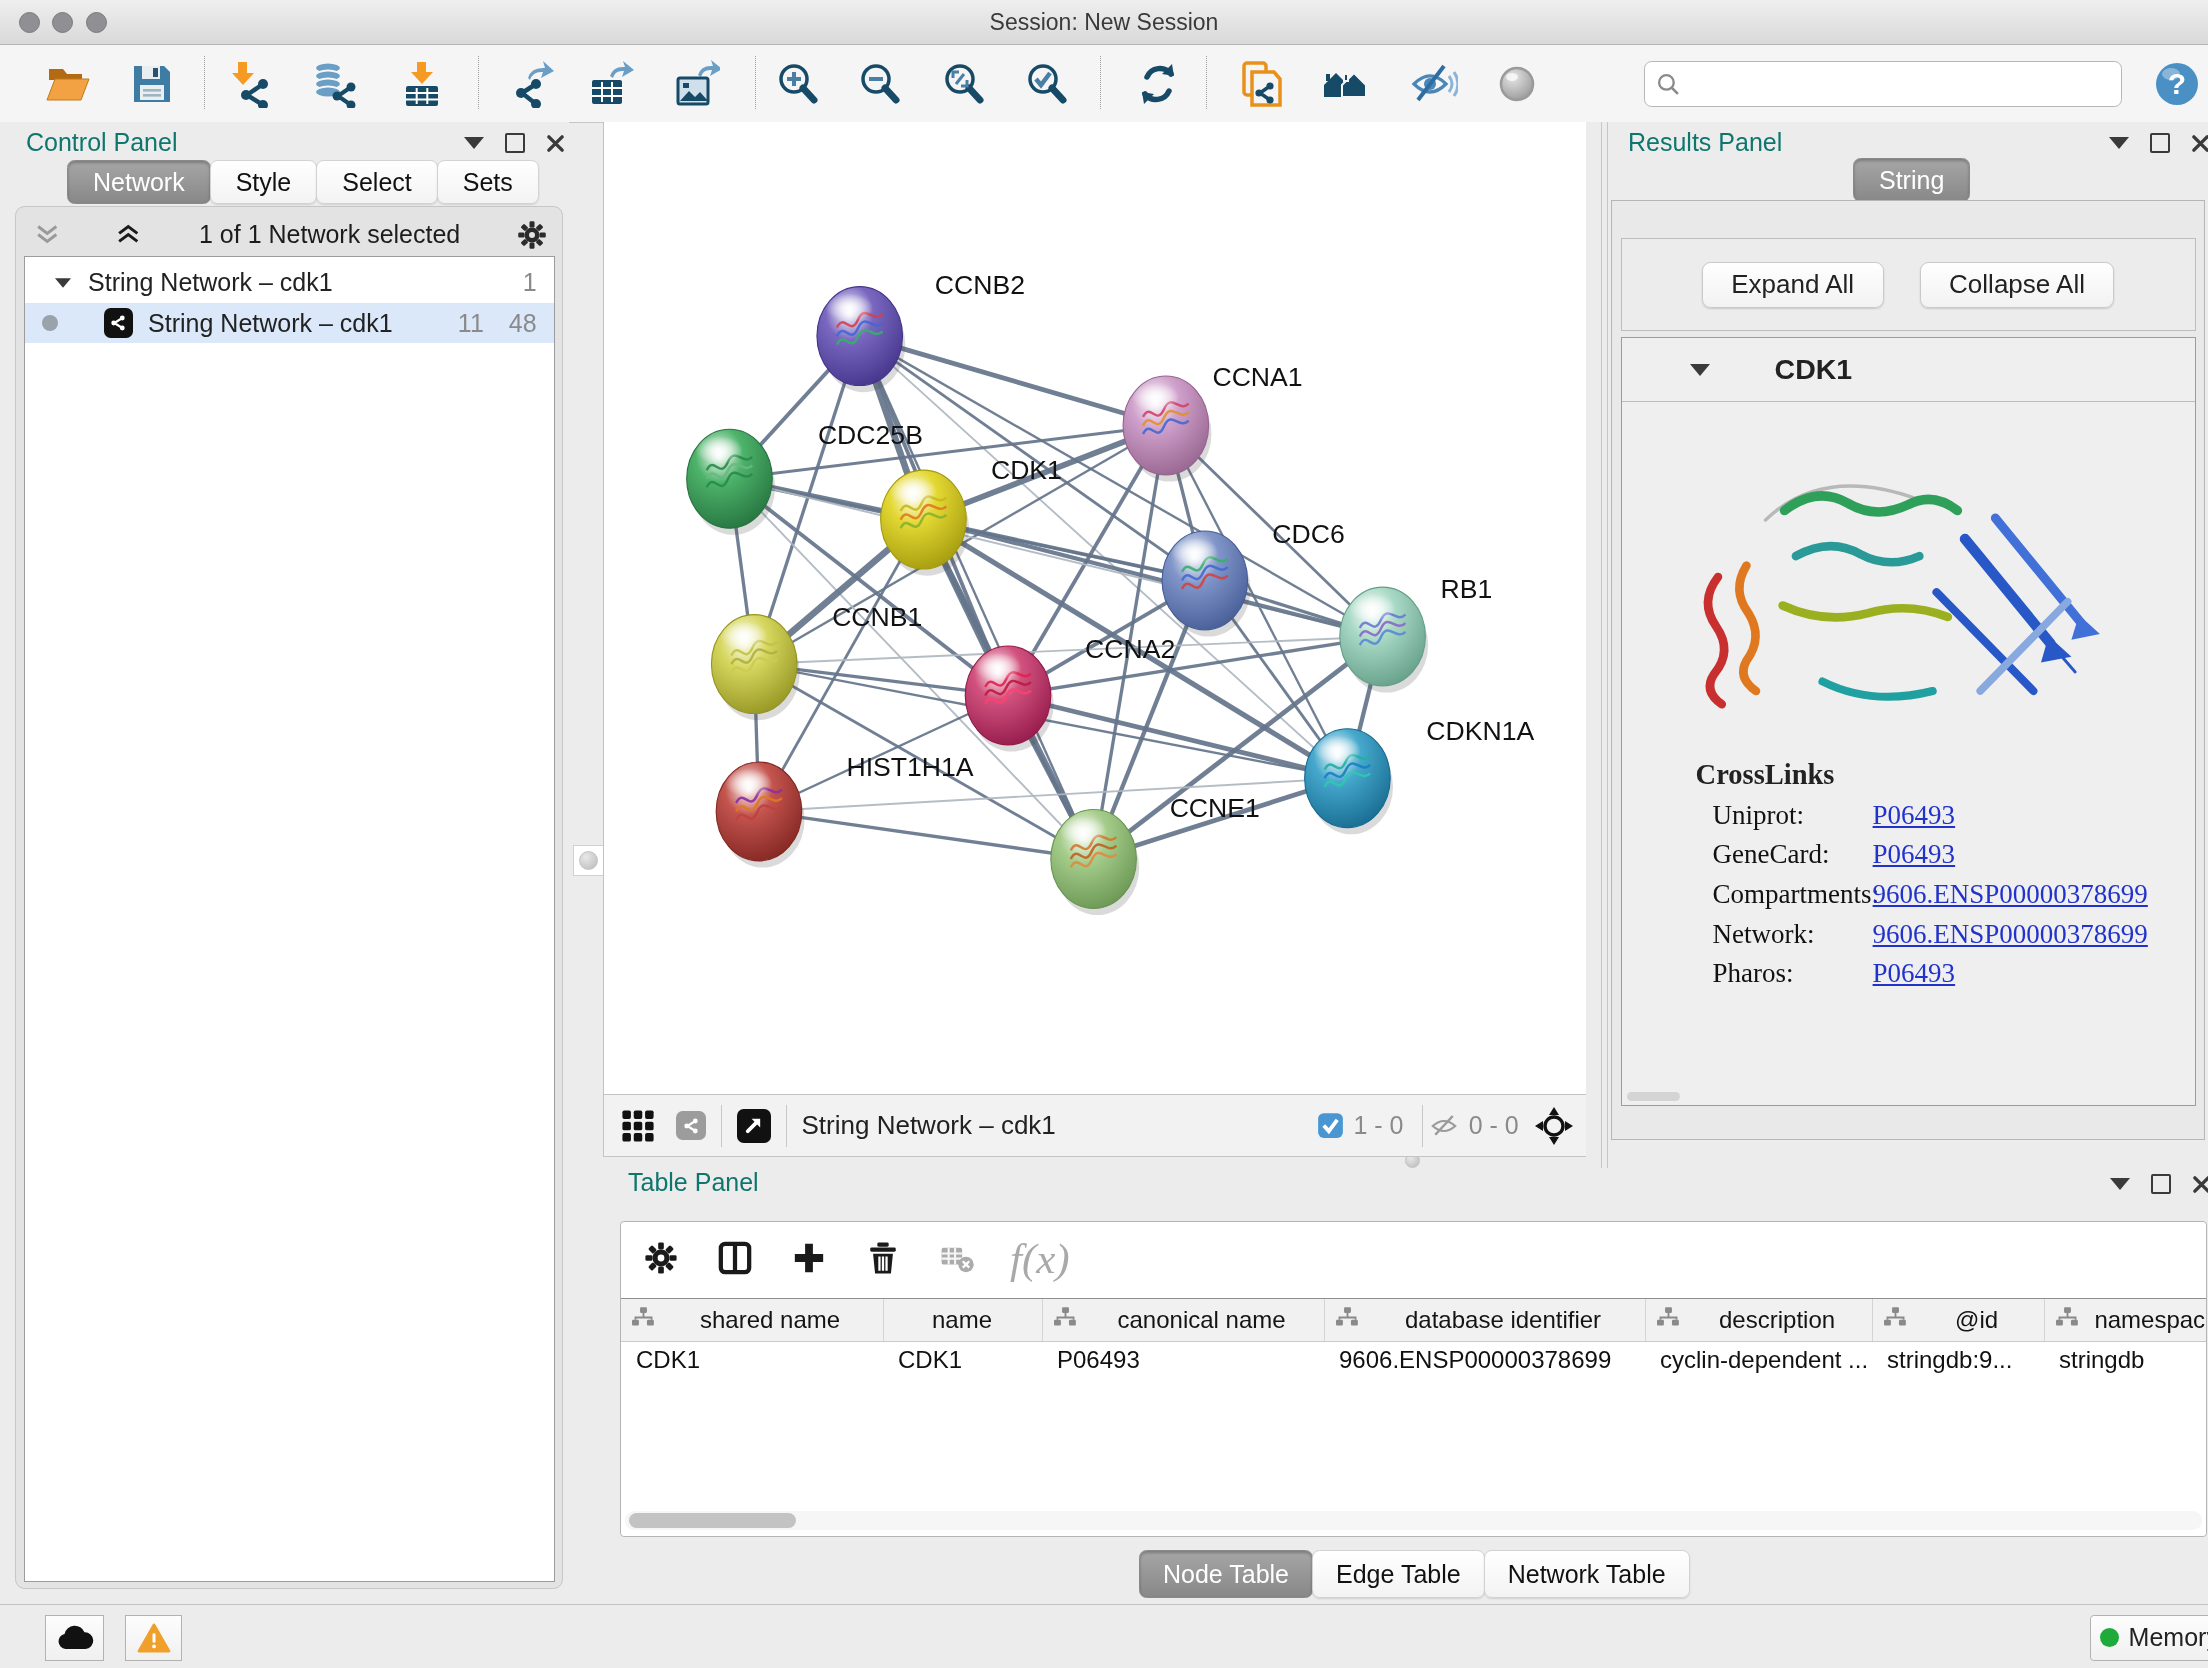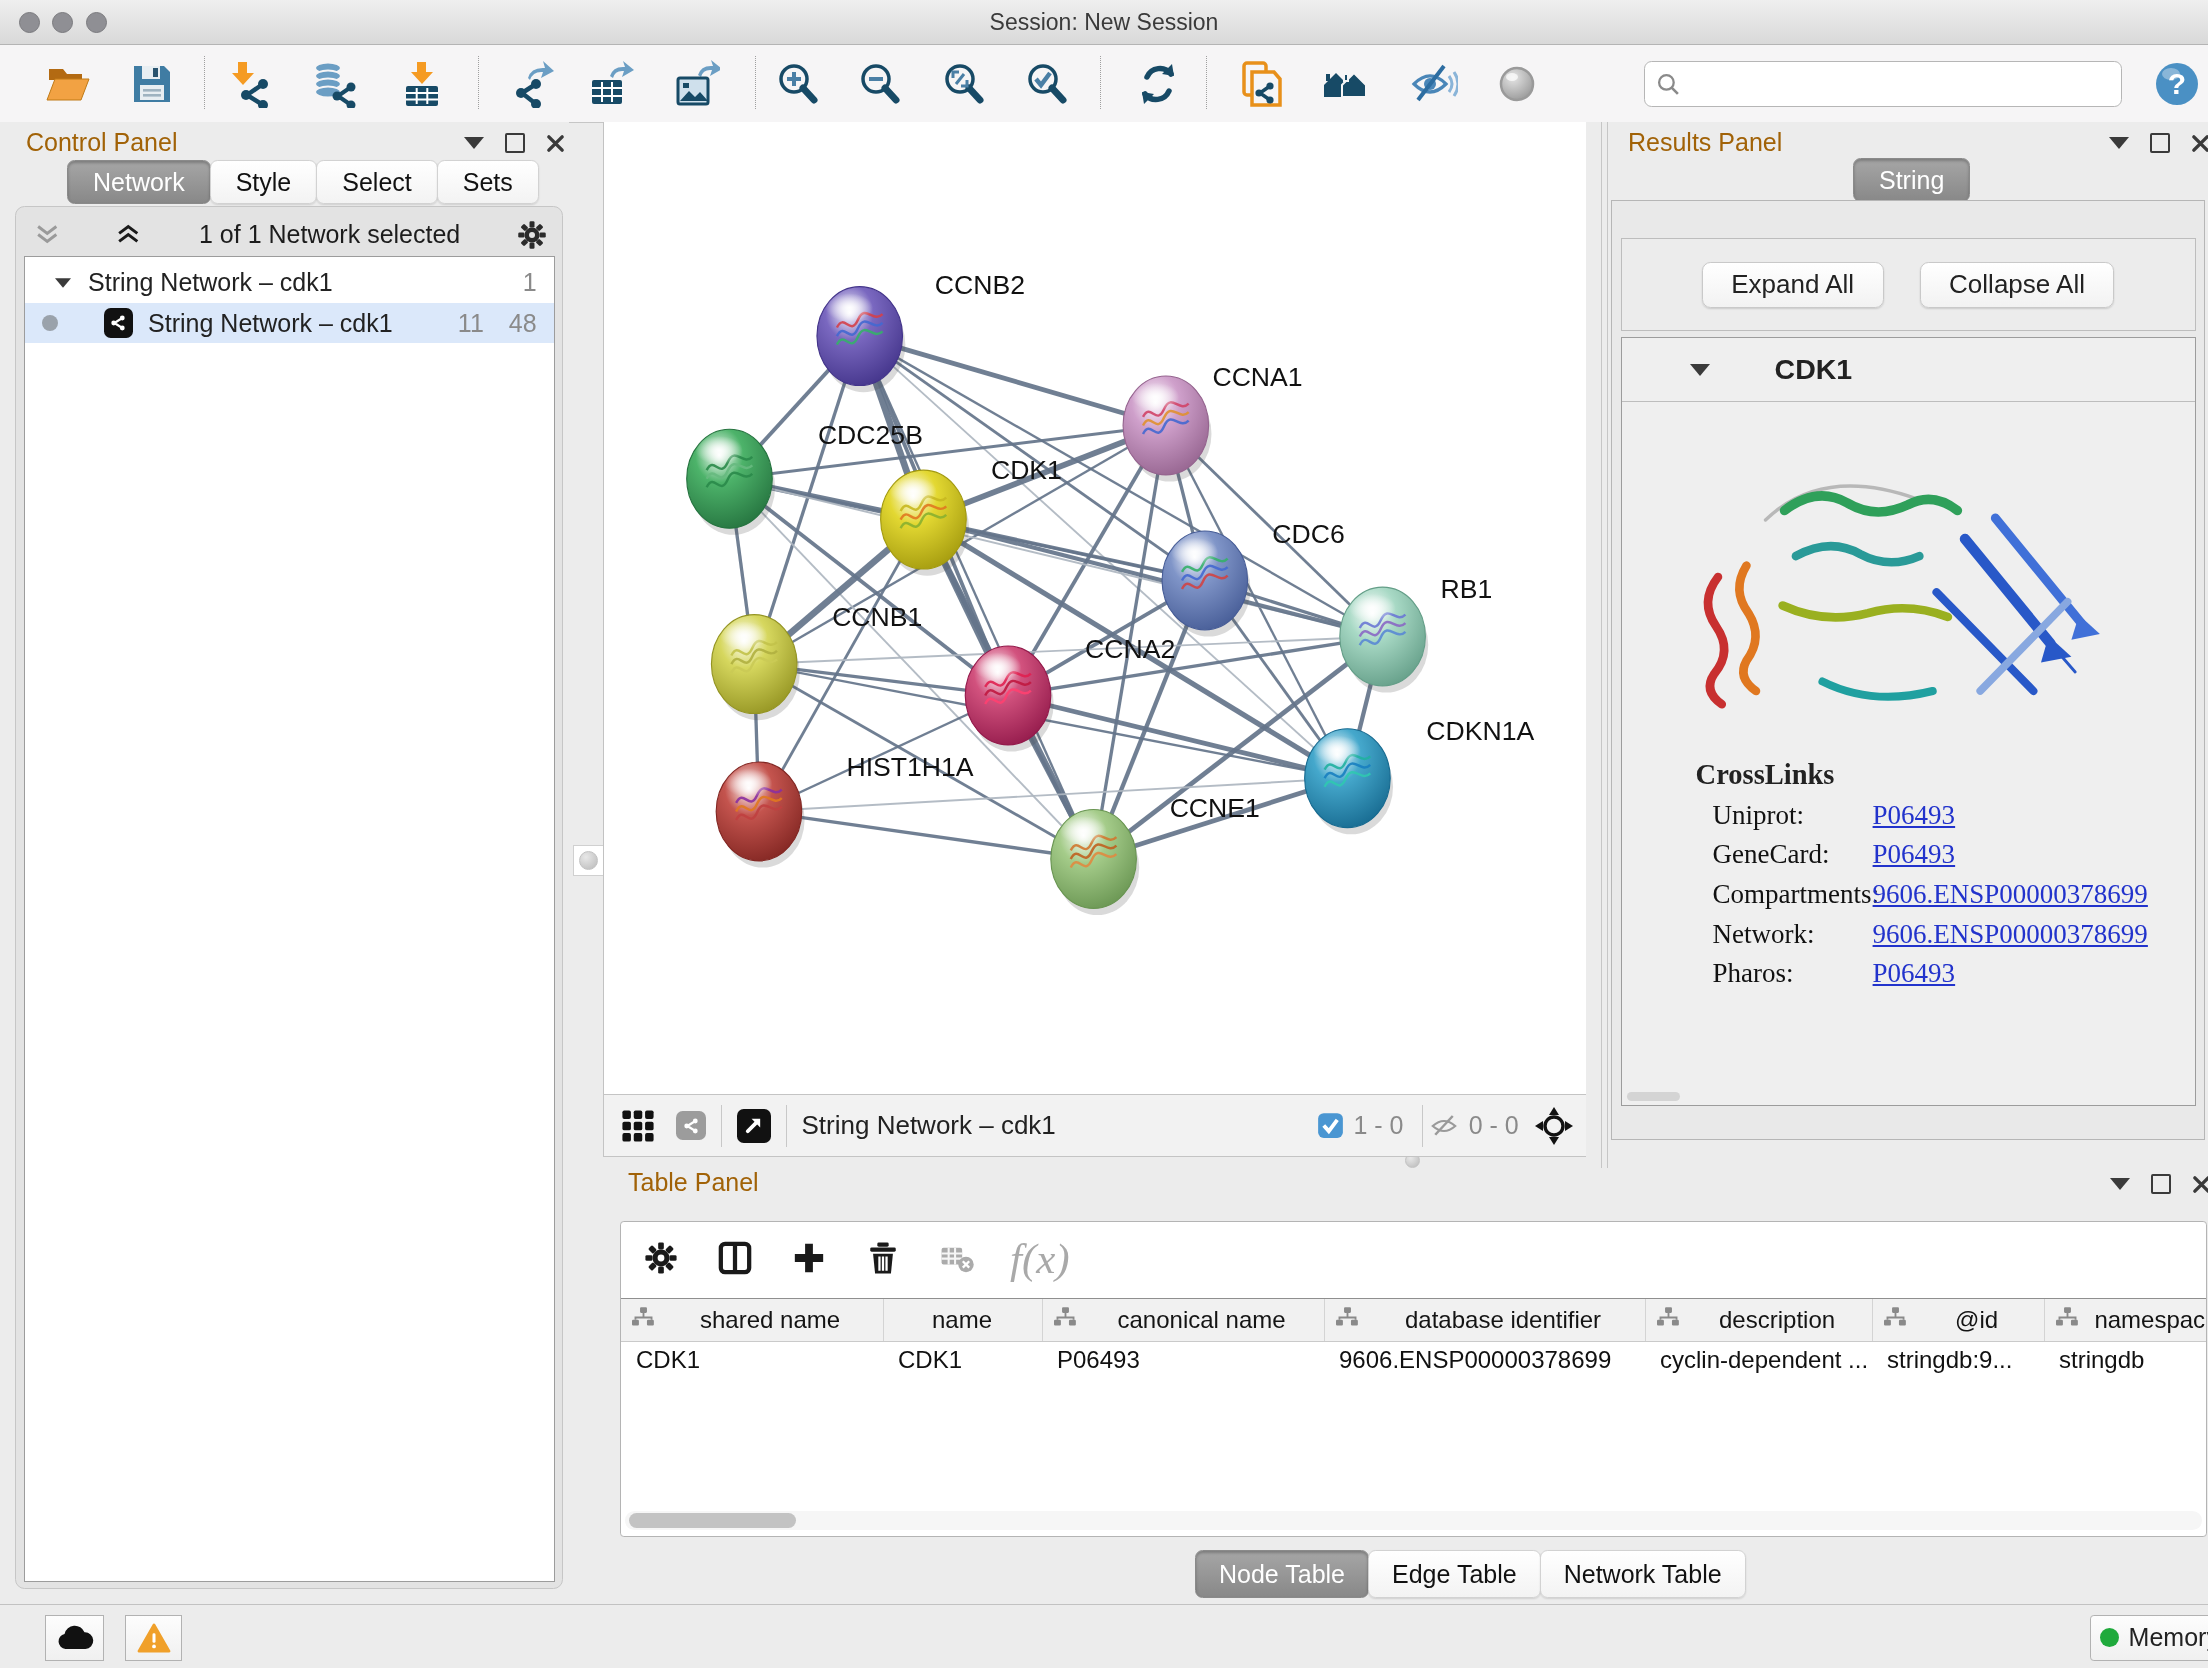--- a/index.html
+++ b/index.html
@@ -19,21 +19,21 @@
   .toolbtn{position:absolute;top:13.3px;width:51px;height:51px;display:flex;
     align-items:center;justify-content:center;cursor:pointer;}
   .toolbtn svg{width:48px;height:48px;}
   .tsep{position:absolute;top:11.4px;height:53px;border-left:1.9px dotted #9f9f9f;width:0;}
   #search-wrap{position:absolute;left:1644px;top:16px;width:476px;height:44px;
     background:#fff;border:1px solid #b6b6b6;border-radius:7.6px;display:flex;align-items:center;}
   #search-wrap svg{margin:0 7.6px 0 11.4px;flex:none;}
   #search-input{border:none;outline:none;flex:1;height:38px;font-size:24px;
     font-family:"Liberation Sans",sans-serif;background:transparent;}
   
-  .panel-title{font-size:25px;color:#a16207;}
+  .panel-title{font-size:25px;color:#0f766e;}
   .win-icons{position:absolute;display:flex;gap:21px;align-items:center;}
   .tri-down{width:0;height:0;border-left:10.5px solid transparent;border-right:10.5px solid transparent;
     border-top:12.4px solid #3a3a3a;}
   .sq{width:16px;height:16px;border:2.4px solid #3a3a3a;border-radius:1.9px;}
   
   .tab{height:42px;padding:0 25px;display:flex;align-items:center;justify-content:center;
     font-size:25px;background:linear-gradient(#ffffff,#f3f3f3);border:1px solid #d2d2d2;
     border-radius:7.6px;margin-left:-1px;color:#111;cursor:pointer;box-shadow:0 1px 1.9px rgba(0,0,0,.12);}
   .tab.sel{background:linear-gradient(#a6a6a6,#888888);color:#fff;border-color:#8a8a8a;
     box-shadow:inset 0 1.9px 2.9px rgba(0,0,0,.25);}
@@ -96,21 +96,21 @@
   .th{display:flex;align-items:center;font-size:24px;color:#141414;border-left:1px solid #d4d4d4;
     overflow:hidden;white-space:nowrap;flex:none;box-sizing:border-box;padding-left:11.4px;}
   .th:first-child{border-left:none;}
   .th svg{margin-right:15px;flex:none;}
   .th .thlab{margin:0 auto;padding-right:13.3px;}
   #trow{position:absolute;left:0;top:118px;width:100%;height:40px;display:flex;overflow:hidden;cursor:pointer;}
   .td{font-size:24px;color:#111;display:flex;align-items:center;padding-left:15px;
     overflow:hidden;white-space:nowrap;flex:none;box-sizing:border-box;}
   #hscroll{position:absolute;left:3.8px;bottom:5.7px;right:3.8px;height:19px;background:#f6f6f6;border-radius:9.5px;}
   #hthumb{position:absolute;left:3.8px;top:1.9px;width:167px;height:15px;background:#c3c3c3;border-radius:7.6px;cursor:pointer;}
-  #bottom-tabs{left:1196px;top:1550px;display:flex;}
+  #bottom-tabs{left:1140px;top:1550px;display:flex;}
   .btab{height:46px;padding:0 23px;font-size:25px;}
   
   #statusbar{left:0;top:1604px;width:2208px;height:65px;background:#ececec;border-top:1px solid #c2c2c2;}
   .status-btn{position:absolute;top:9.5px;height:44px;background:linear-gradient(#fdfdfd,#f0f0f0);
     border:1.9px solid #b2b2b2;display:flex;align-items:center;justify-content:center;cursor:pointer;margin-left:24px;}
   #memory-btn{left:2066px;width:137px;border-radius:3.8px;gap:9.5px;font-size:25px;}
   #memory-dot{width:19px;height:19px;border-radius:50%;background:#1faa3c;}
 </style>
 </head>
 <body>

